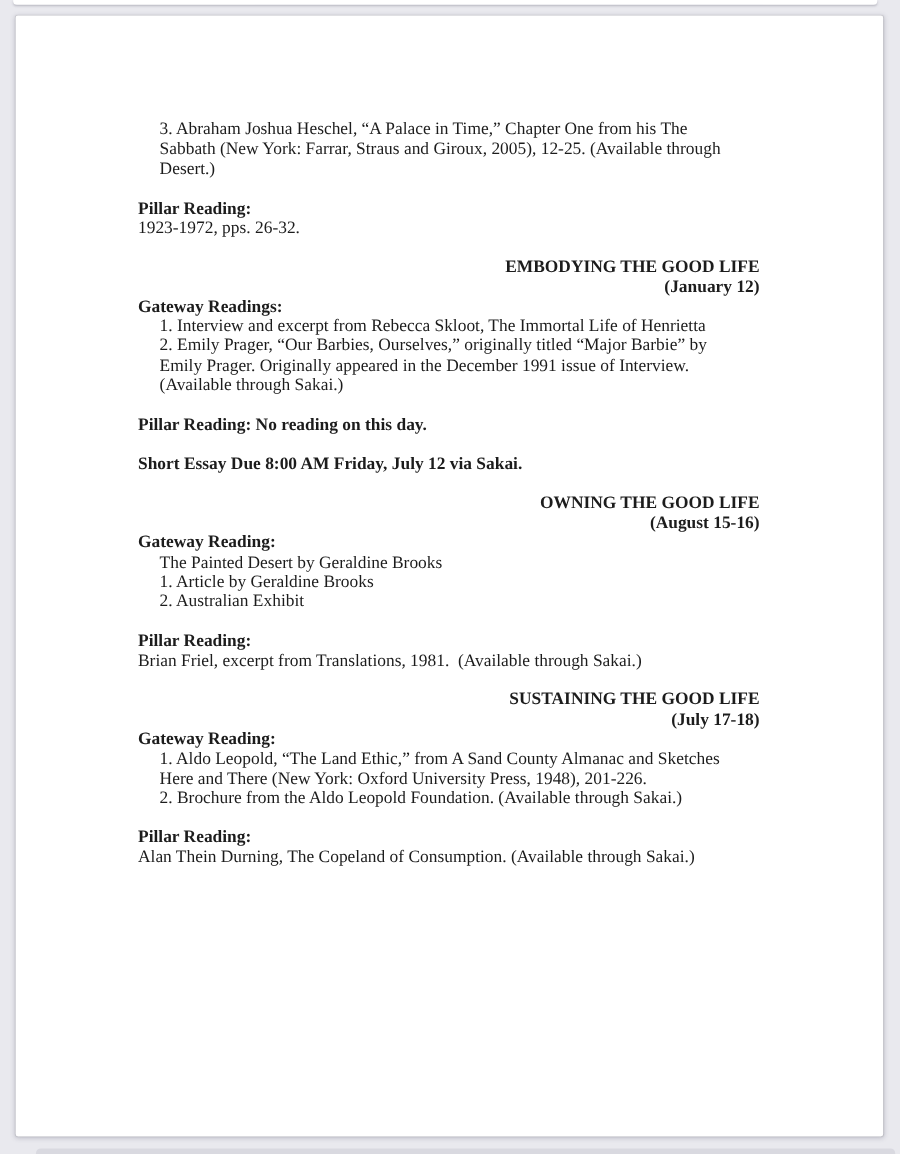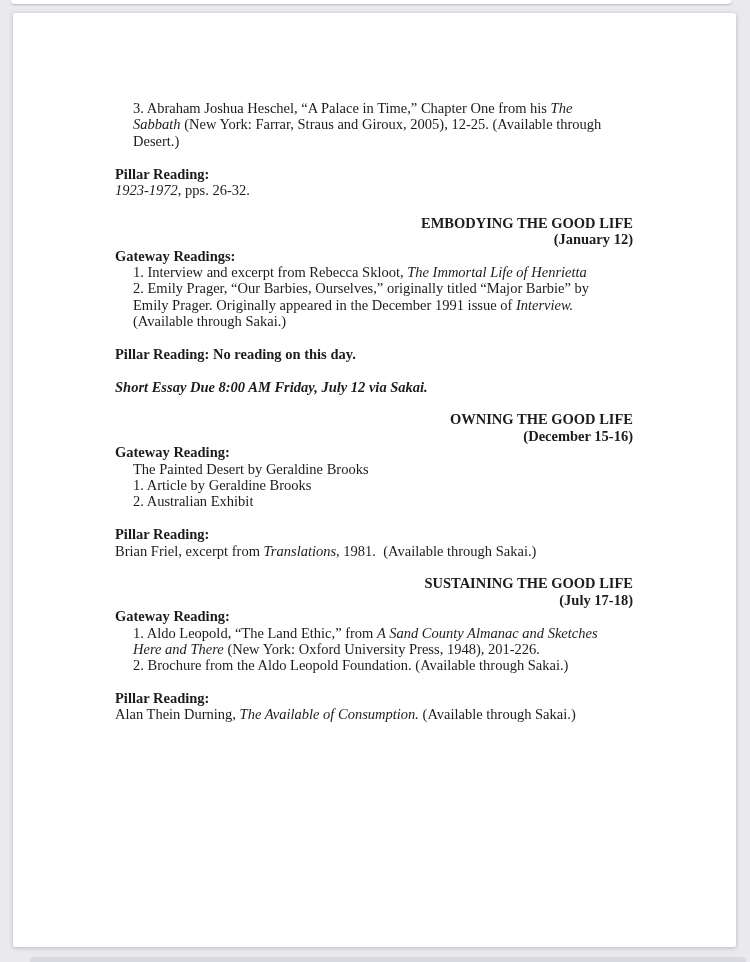--- a/index.html
+++ b/index.html
@@ -42,21 +42,21 @@
     font-size: 14.5px;
     line-height: 16.4px;
     color: #1c1c1c;
   }
   .line {
     height: 16.4px;
     white-space: pre;
   }
   .line.center { text-align: right; }
   .line.indent { padding-left: 18px; }
-  span.i { font-style: italic; }
+  span.i { }
   span.b { font-weight: bold; }
   .next-page-edge {
     position: absolute;
     left: 30px;
     top: 957px;
     width: 716px;
     height: 5px;
     background: #d9d9e0;
     border-radius: 4px 4px 0 0;
   }
@@ -81,35 +81,35 @@
     <div class="line indent"><span>1. Interview and excerpt from Rebecca Skloot, </span><span class="i">The Immortal Life of Henrietta</span></div>
     <div class="line indent"><span>2. Emily Prager, “Our Barbies, Ourselves,” originally titled “Major Barbie” by</span></div>
     <div class="line indent"><span>Emily Prager. Originally appeared in the December 1991 issue of </span><span class="i">Interview.</span></div>
     <div class="line indent"><span>(Available through Sakai.)</span></div>
     <div class="line"></div>
     <div class="line"><span class="b">Pillar Reading: No reading on this day.</span></div>
     <div class="line"></div>
     <div class="line"><span class="i b">Short Essay Due 8:00 AM Friday, July 12 via Sakai.</span></div>
     <div class="line"></div>
     <div class="line center"><span class="b">OWNING THE GOOD LIFE</span></div>
-    <div class="line center"><span class="b">(December 15-16)</span></div>
+    <div class="line center"><span class="b">(August 15-16)</span></div>
     <div class="line"><span class="b">Gateway Reading:</span></div>
     <div class="line indent"><span>The Painted Desert by Geraldine Brooks</span></div>
     <div class="line indent"><span>1. Article by Geraldine Brooks</span></div>
     <div class="line indent"><span>2. Australian Exhibit</span></div>
     <div class="line"></div>
     <div class="line"><span class="b">Pillar Reading:</span></div>
     <div class="line"><span>Brian Friel, excerpt from </span><span class="i">Translations,</span><span> 1981.  (Available through Sakai.)</span></div>
     <div class="line"></div>
     <div class="line center"><span class="b">SUSTAINING THE GOOD LIFE</span></div>
     <div class="line center"><span class="b">(July 17-18)</span></div>
     <div class="line"><span class="b">Gateway Reading:</span></div>
     <div class="line indent"><span>1. Aldo Leopold, “The Land Ethic,” from </span><span class="i">A Sand County Almanac and Sketches</span></div>
     <div class="line indent"><span class="i">Here and There</span><span> (New York: Oxford University Press, 1948), 201-226.</span></div>
     <div class="line indent"><span>2. Brochure from the Aldo Leopold Foundation. (Available through Sakai.)</span></div>
     <div class="line"></div>
     <div class="line"><span class="b">Pillar Reading:</span></div>
-    <div class="line"><span>Alan Thein Durning, </span><span class="i">The Available of Consumption.</span><span> (Available through Sakai.)</span></div>
+    <div class="line"><span>Alan Thein Durning, </span><span class="i">The Copeland of Consumption.</span><span> (Available through Sakai.)</span></div>
     <div class="line"></div>
   </div>
 </div>
 
 <div class="next-page-edge"></div>
 
 </body></html>

